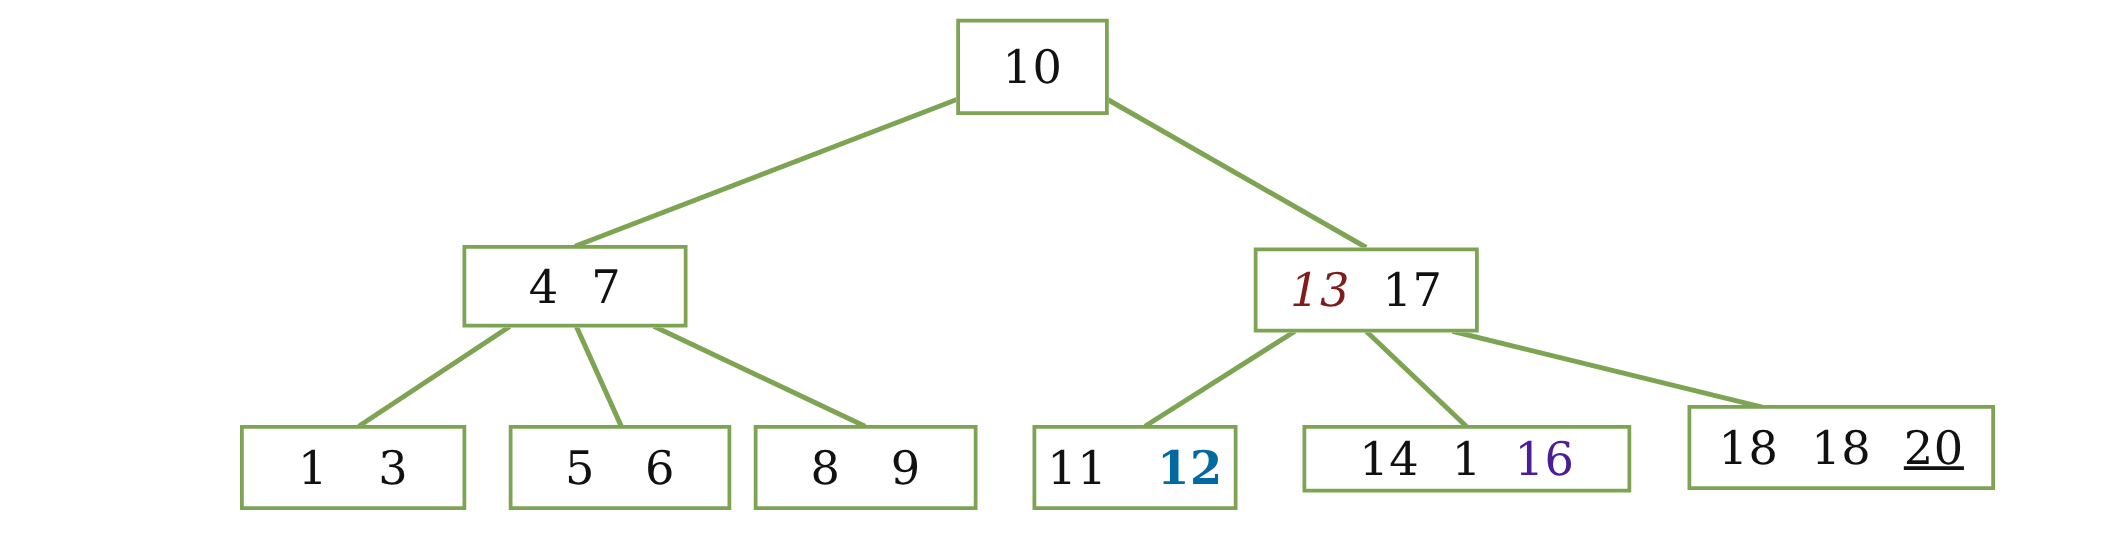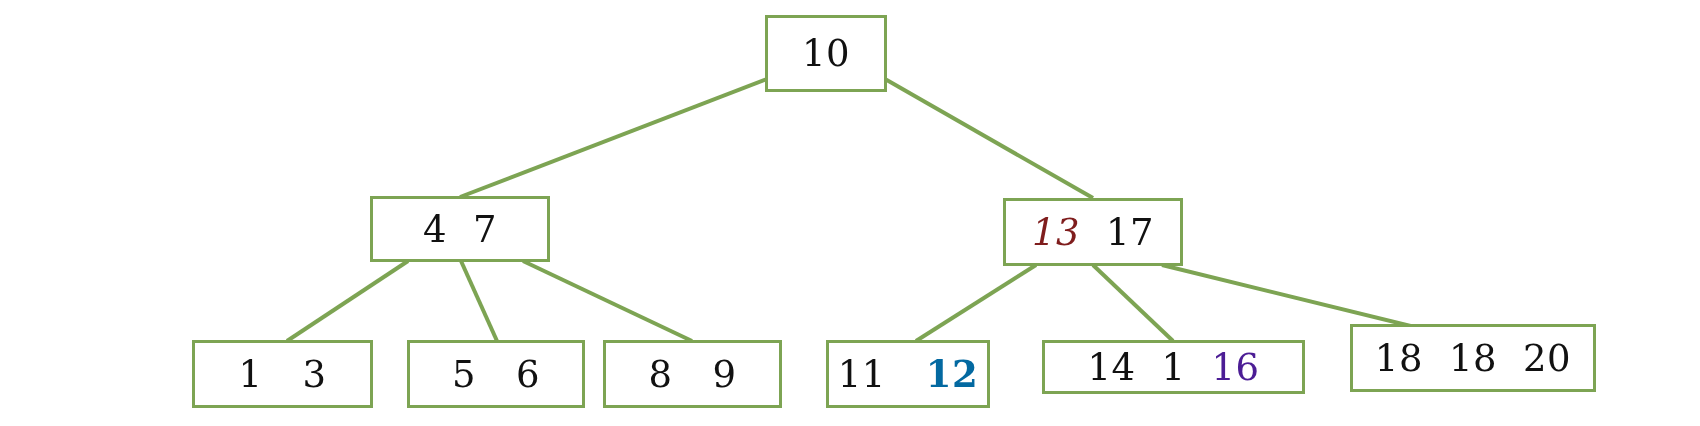--- a/index.html
+++ b/index.html
@@ -130,17 +130,17 @@
       <span class="key" style="color: #4c1d95;">16</span>
     </div>
   </div>
 
   <div class="node node-leaf" style="left: 1350px; top: 324px; width: 246px; height: 68px; border-color: rgb(125, 164, 83);">
     <div class="keys">
       <span class="key" style="color: rgb(17, 17, 17);">18</span>
       <span class="gap-leaf-3"></span>
       <span class="key" style="color: rgb(17, 17, 17);">18</span>
       <span class="gap-leaf-3"></span>
-      <span class="key" style="color: rgb(17, 17, 17);">20</span>
+      <span class="key" style="color: rgb(17, 17, 17); text-decoration: underline;">20</span>
     </div>
   </div>
 
 </div>
 
 </body></html>

